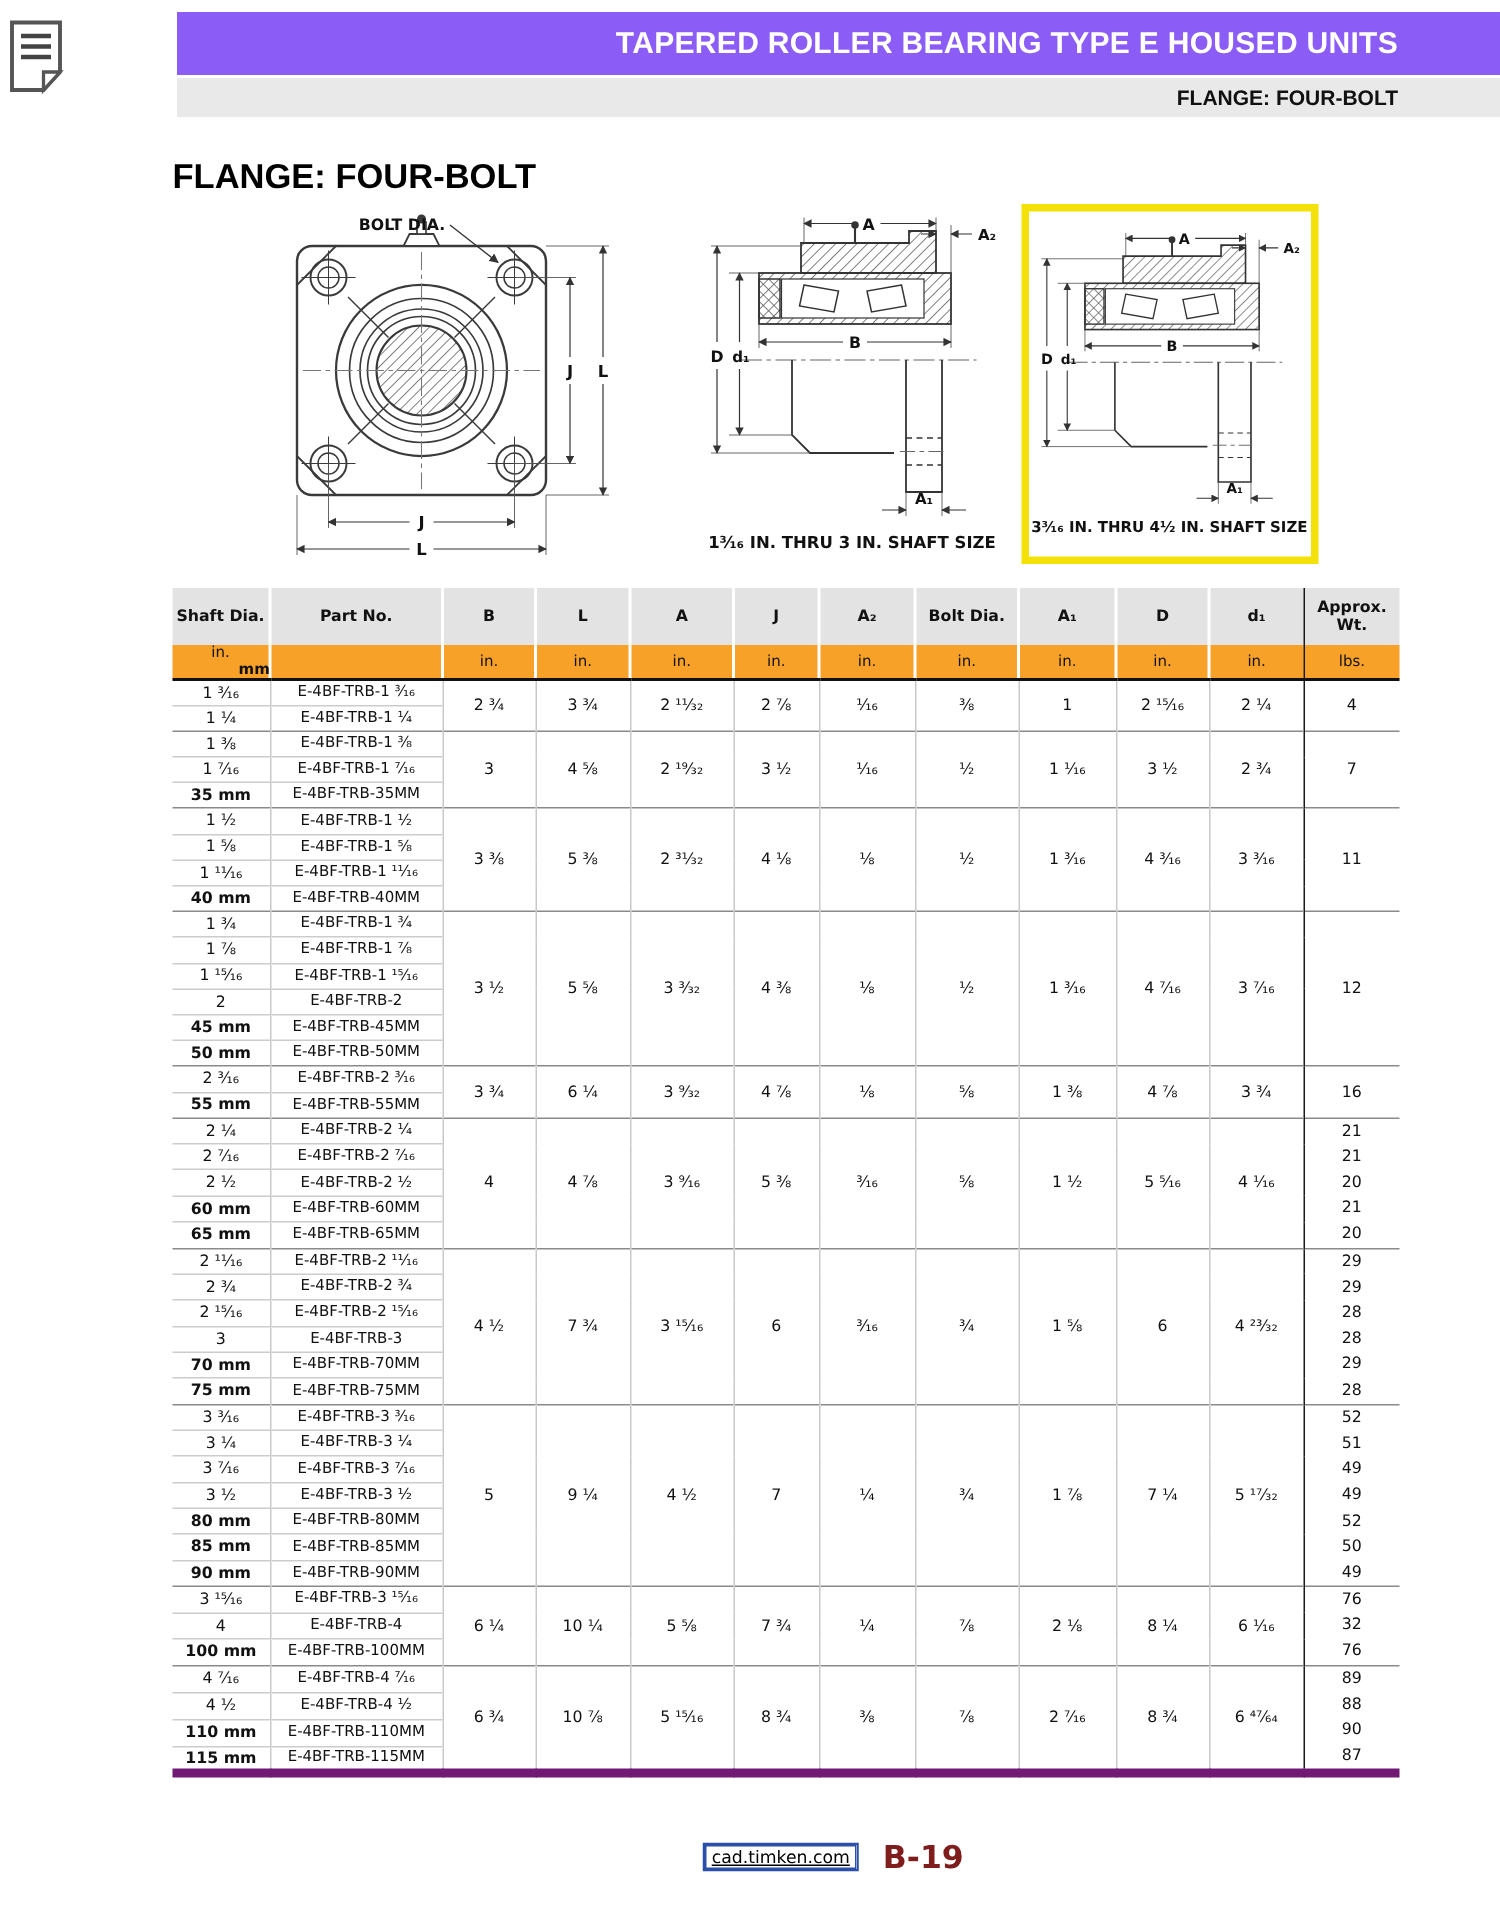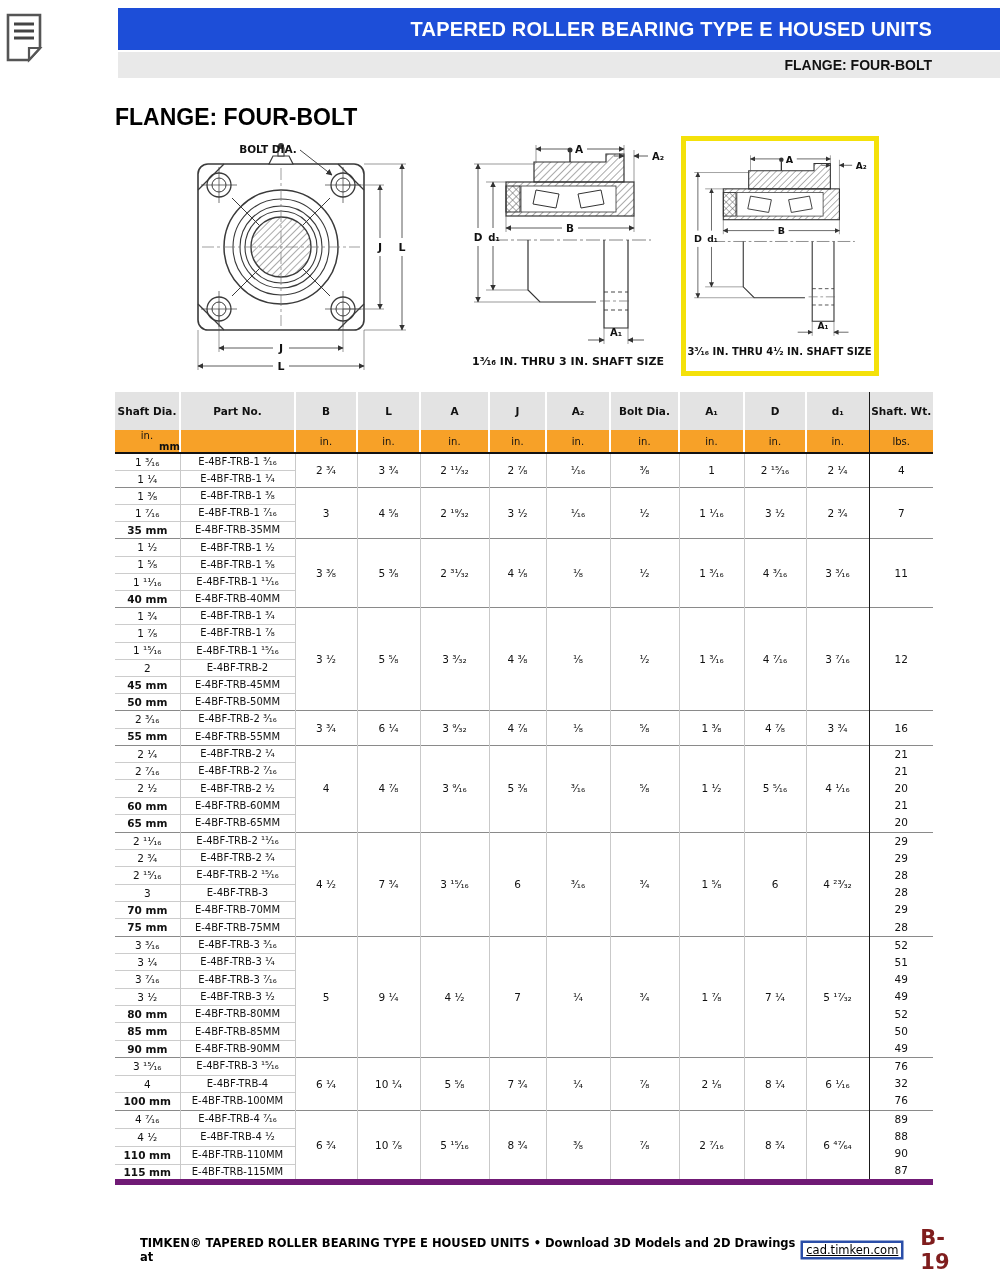--- a/index.html
+++ b/index.html
@@ -1,19 +1,19 @@
 <!DOCTYPE html>
 <html><head>
 <meta charset="utf-8">
 <style>
   * { margin:0; padding:0; box-sizing:border-box; }
   html,body { width:1000px; height:1280px; background:#fff; font-family:"Liberation Sans",sans-serif; position:relative; }
 
   
-  .topbar { position:absolute; left:118px; right:0; top:8px; height:42px; background:#1d4ed8;
+  .topbar { position:absolute; left:118px; right:0; top:8px; height:42px; background:#8b5cf6;
             display:flex; align-items:center; justify-content:flex-end; padding-right:68px; }
   .topbar span { color:#fff; font-weight:700; font-size:20px; letter-spacing:.2px; }
   .subbar { position:absolute; left:118px; right:0; top:52px; height:26px; background:#e9e9e9;
             display:flex; align-items:center; justify-content:flex-end; padding-right:68px; }
   .subbar span { color:#111; font-weight:700; font-size:14px; }
   .doc-icon { position:absolute; left:2px; top:12px; }
 
   .page-title { position:absolute; left:115px; top:104px; font-size:23px; font-weight:700; color:#000; }
 
   .diag { position:absolute; }
@@ -307,21 +307,21 @@
         <th>Part No.</th>
         <th>B</th>
         <th>L</th>
         <th>A</th>
         <th>J</th>
         <th>A₂</th>
         <th>Bolt Dia.</th>
         <th>A₁</th>
         <th>D</th>
         <th class="dk">d₁</th>
-        <th>Shaft. Wt.</th>
+        <th>Approx. Wt.</th>
       </tr>
       <tr class="units">
         <td>
           <div>in.</div>
           <div class="mmb">mm</div>
         </td>
         <td></td>
         <td>in.</td>
         <td>in.</td>
         <td>in.</td>
@@ -631,16 +631,15 @@
         </tr>
         <tr>
           <td class="shaft mm">115 mm</td>
           <td class="part">E-4BF-TRB-115MM</td>
         </tr>
       </tbody>
   </table>
 </div>
 
 <div class="footer">
-  <span class="ft-text">TIMKEN® TAPERED ROLLER BEARING TYPE E HOUSED UNITS • Download 3D Models and 2D Drawings at</span>
   <span class="ft-link">cad.timken.com</span>
   <span class="ft-page">B-19</span>
 </div>
 
 </body></html>

